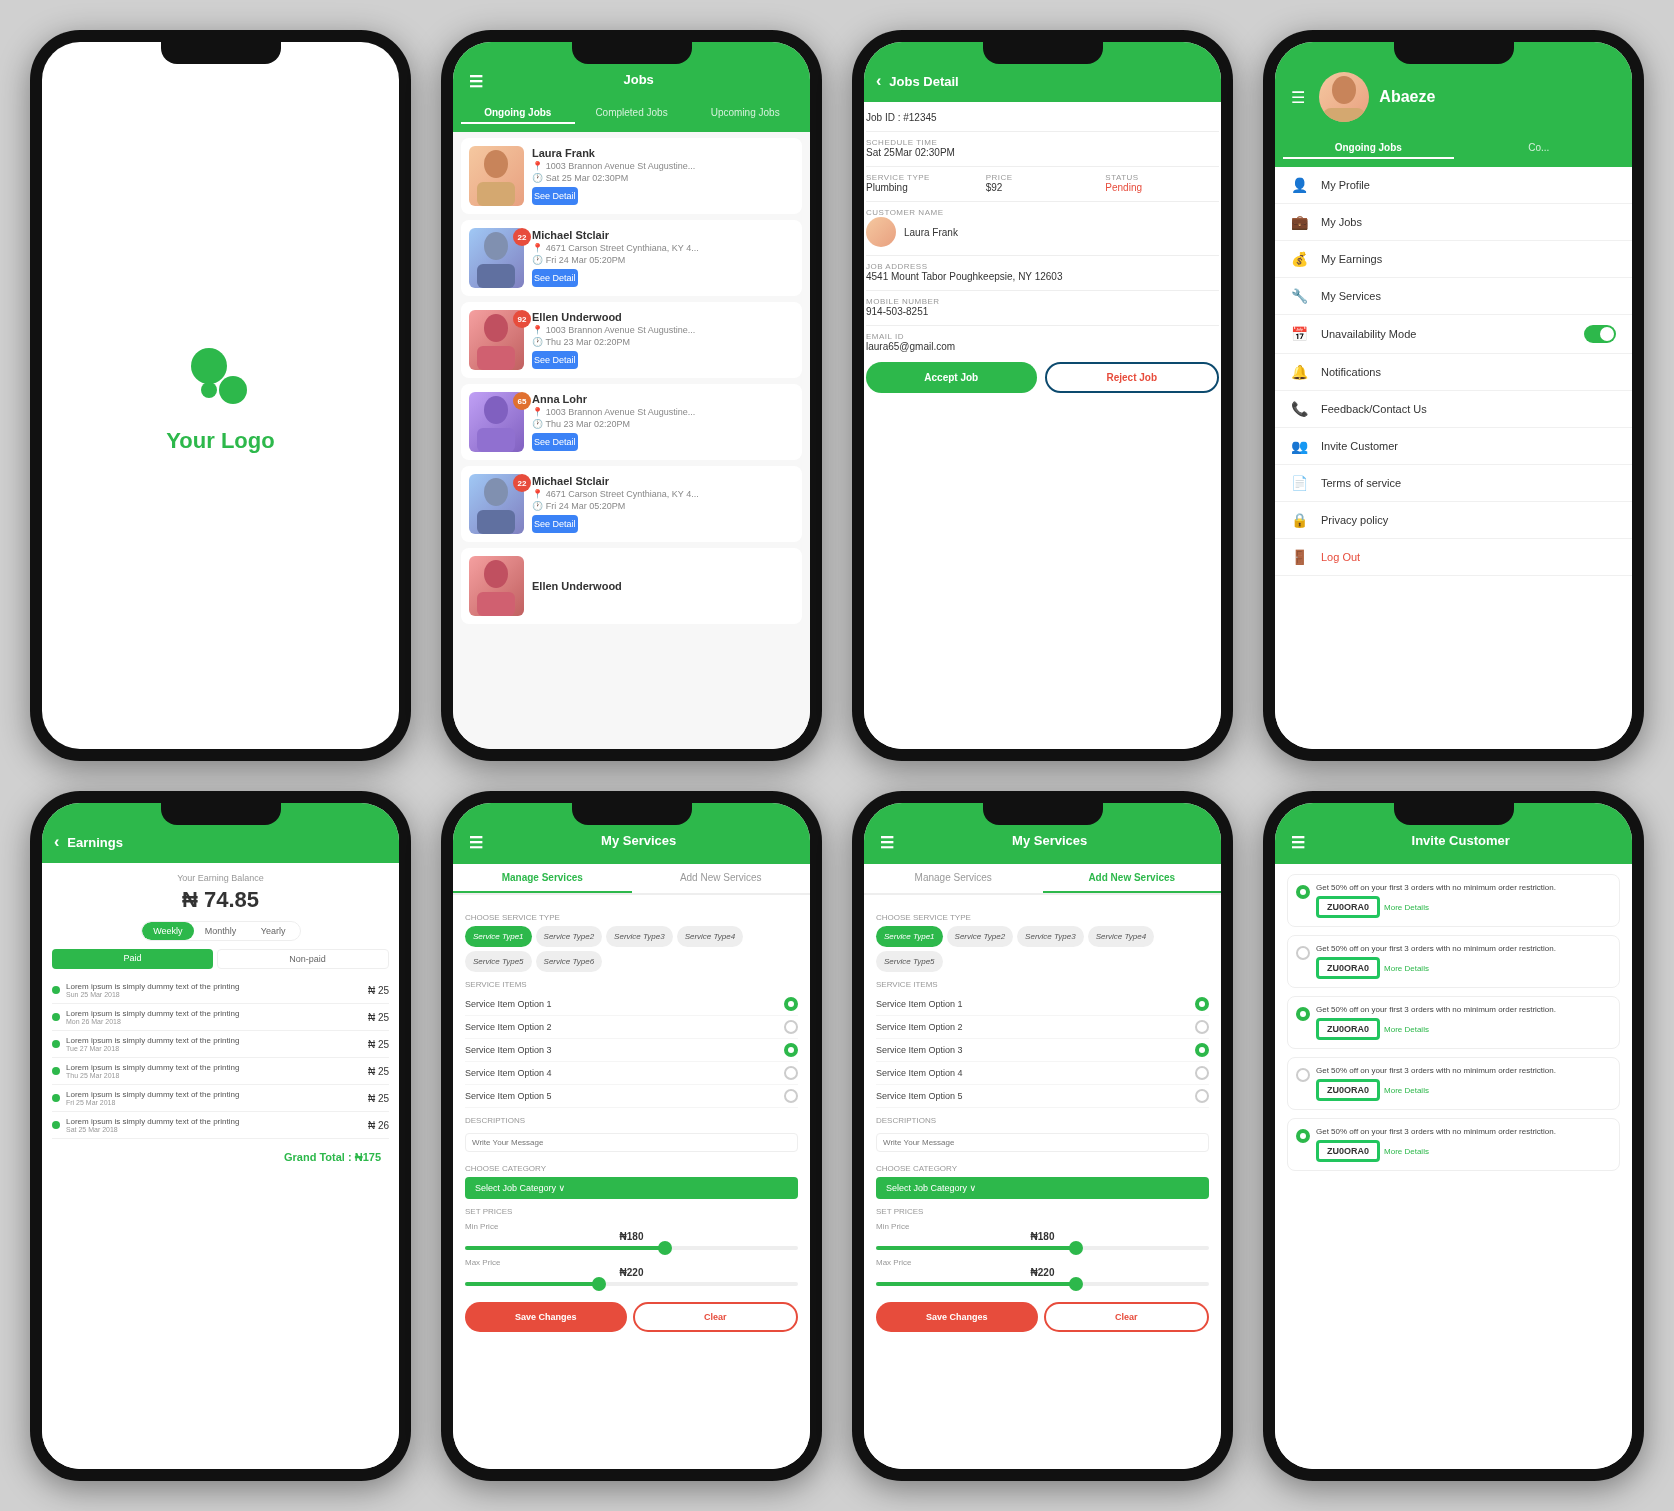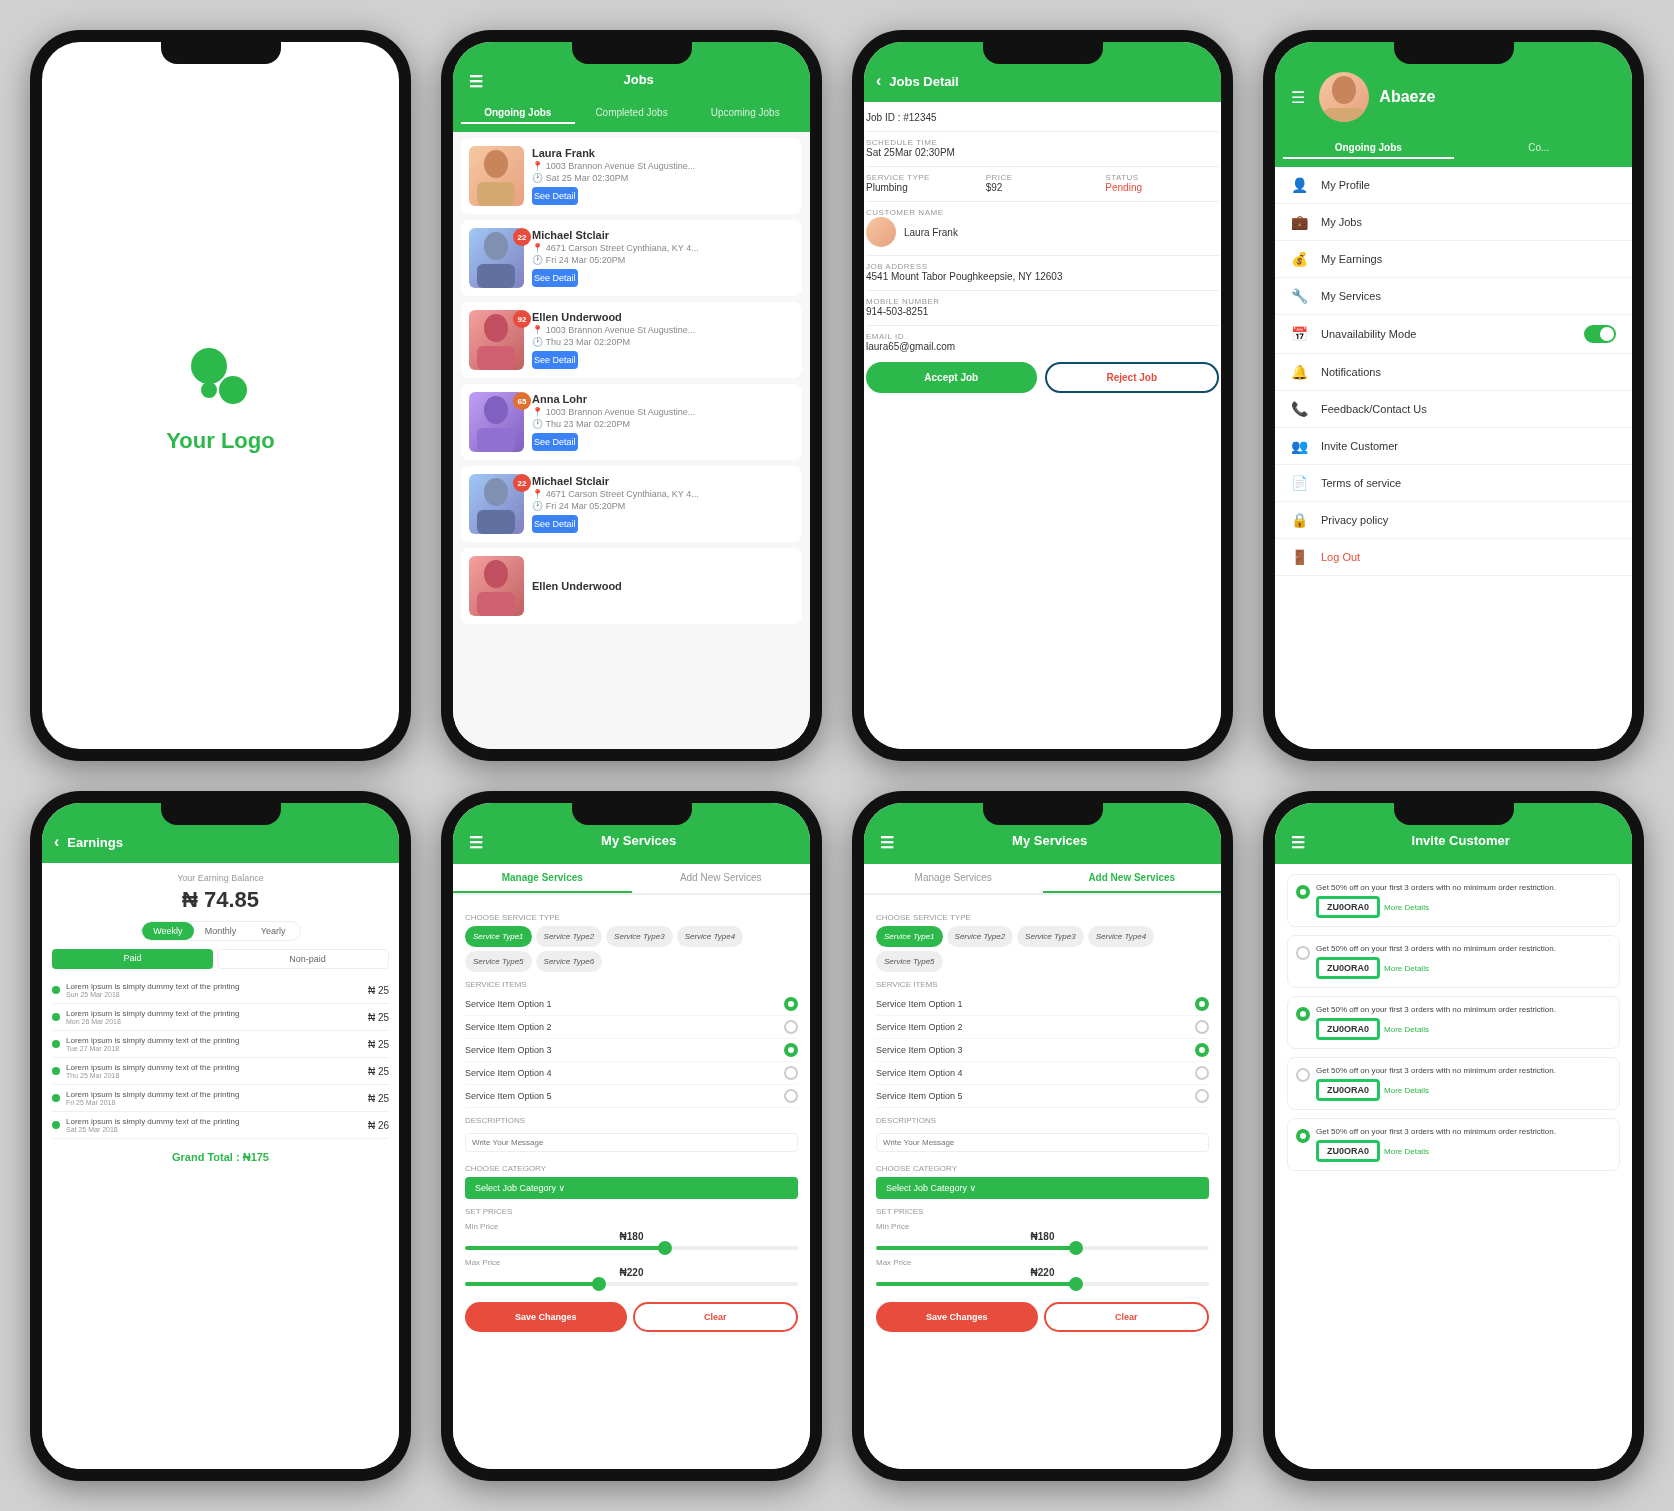--- a/index.html
+++ b/index.html
@@ -238,21 +238,21 @@
     .paid-tabs { display: flex; gap: 4px; margin-bottom: 8px; }
     .paid-tab { flex: 1; text-align: center; padding: 4px; font-size: 9px; border-radius: 4px; cursor: pointer; }
     .paid-tab.active { background: #2db84b; color: #fff; }
     .paid-tab.inactive { color: #666; border: 1px solid #eee; padding-left: 13px; }
     .earning-item { display: flex; justify-content: space-between; align-items: center; padding: 5px 0; border-bottom: 1px solid #f0f0f0; }
     .earning-item-left { display: flex; align-items: center; gap: 6px; }
     .earning-dot { width: 8px; height: 8px; background: #2db84b; border-radius: 50%; }
     .earning-text { font-size: 8px; color: #555; }
     .earning-date { font-size: 7px; color: #999; }
     .earning-amount { font-size: 10px; font-weight: 400; color: #333; }
-    .grand-total { text-align: center; font-size: 11px; color: #2db84b; font-weight: 700; margin-top: 8px; padding: 4px 8px; }
+    .grand-total { text-align: right; font-size: 11px; color: #2db84b; font-weight: 700; margin-top: 8px; padding: 4px 8px; }
 
     
     .services-screen { flex: 1; overflow-y: auto; padding: 10px 12px; background: #fff; }
     .section-label { font-size: 8px; color: #999; text-transform: uppercase; margin-bottom: 4px; margin-top: 8px; }
     .chip-row { display: flex; flex-wrap: wrap; gap: 4px; margin-bottom: 6px; }
     .chip {
       background: #eee;
       border-radius: 12px;
       padding: 6px 8px;
       font-size: 8px;

